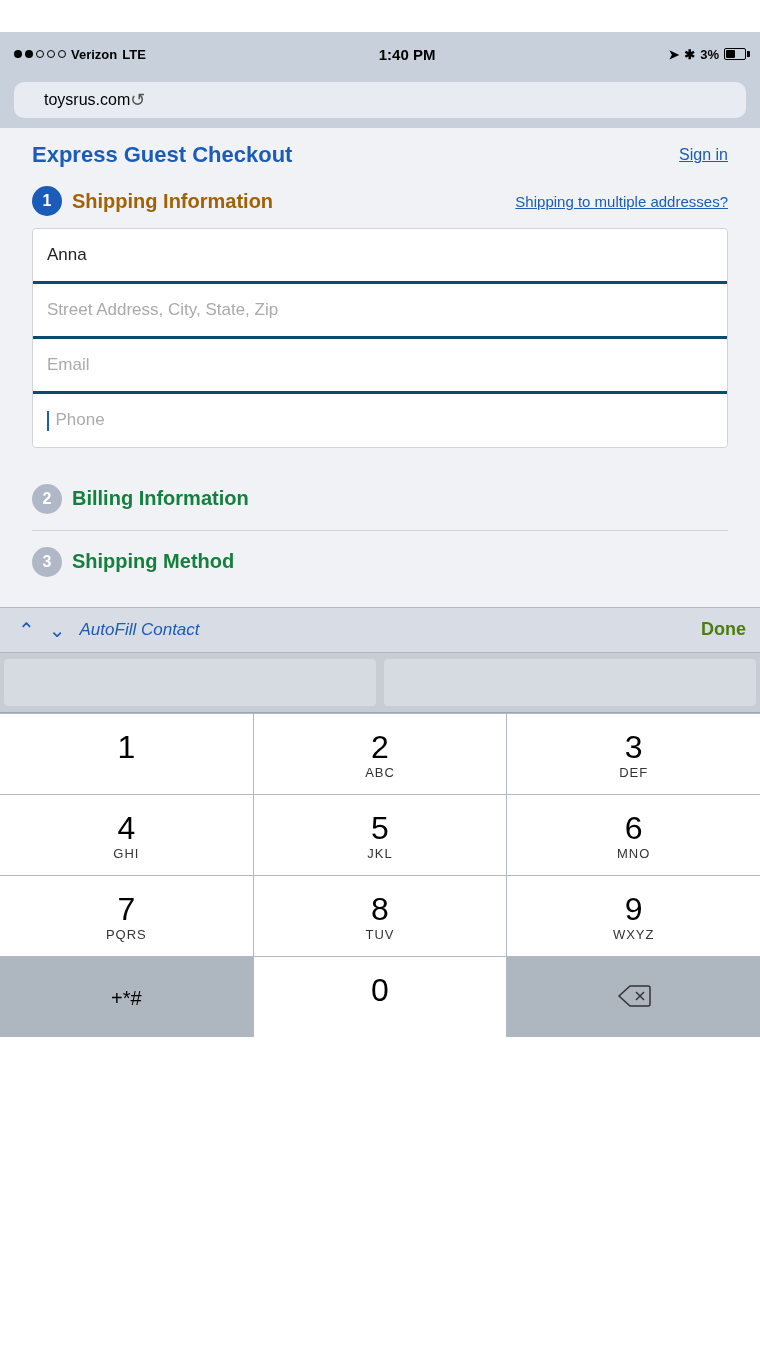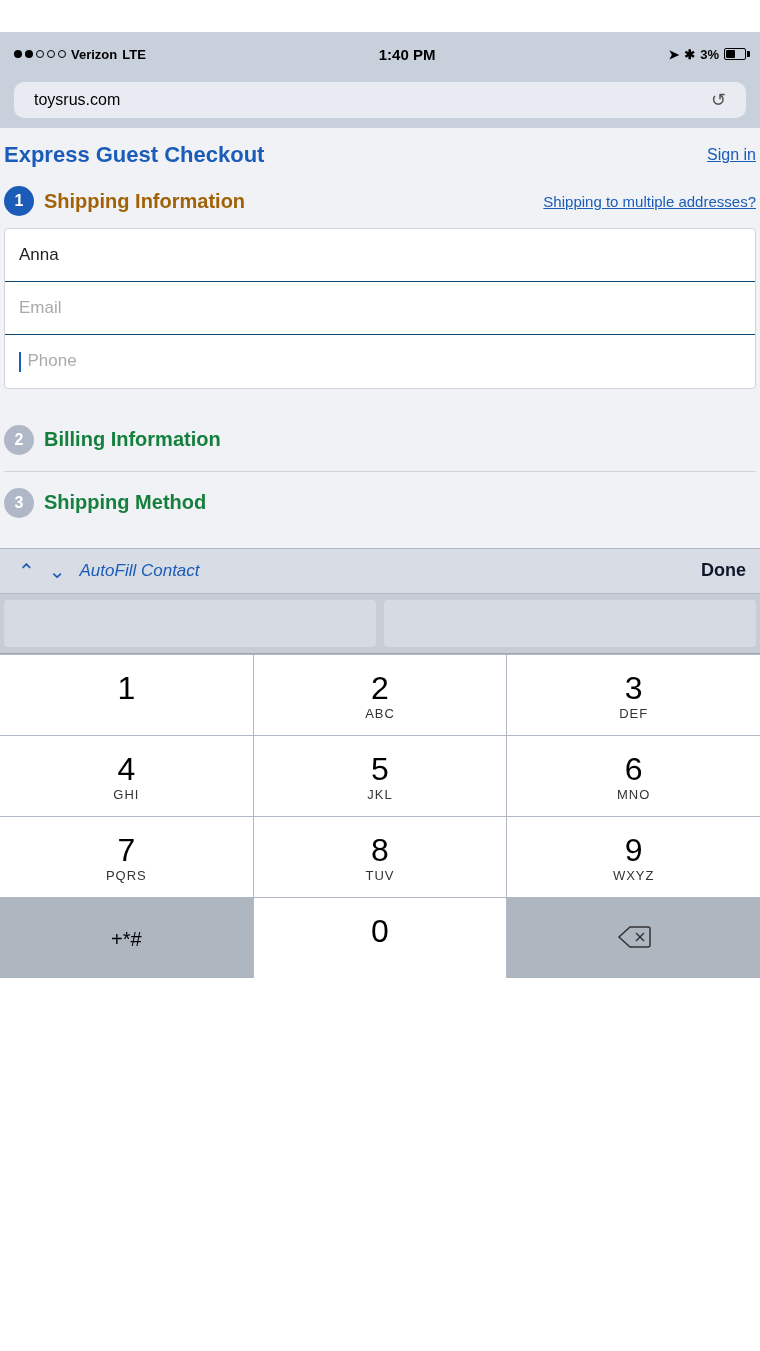--- a/index.html
+++ b/index.html
@@ -62,37 +62,37 @@
     .url-bar {
       background: #c8d0dc;
       padding: 6px 14px 10px;
       display: flex;
       align-items: center;
       justify-content: center;
     }
     .url-input {
       background: #e8ecf2;
       border-radius: 10px;
-      padding: 7px 20px;
+      padding: 7px 30px;
       width: 100%;
       display: flex;
       align-items: center;
-      justify-content: space-between;
+      justify-content: flex-start;
     }
     .url-text {
       font-size: 16px; color: #000;
     }
     .reload-icon {
       font-size: 18px; color: #555;
     }
 
     
     .content {
       background: #f0f2f5;
-      padding: 14px 4px;
+      padding: 14px 32px;
     }
 
     
     .header-row {
       display: flex;
       justify-content: space-between;
       align-items: center;
       margin-bottom: 18px;
     }
     .express-title {
@@ -130,21 +130,21 @@
 
     
     .form-container {
       background: #fff;
       border: 1px solid #d0d4d8;
       border-radius: 4px;
       margin-bottom: 20px;
     }
     .form-field {
       padding: 16px 14px;
-      border-bottom: 1px solid #0c4a6e;
+      border-bottom: 3px solid #0c4a6e;
       position: relative;
     }
     .form-field:last-child { border-bottom: none; }
     .form-field input {
       width: 100%;
       border: none;
       outline: none;
       font-size: 17px;
       color: #222;
       background: transparent;
@@ -179,21 +179,21 @@
       display: flex; gap: 6px; margin-right: 10px;
     }
     .arrow-btn {
       font-size: 20px; color: #1a5cb8; background: none; border: none; cursor: pointer;
       padding: 0 4px;
     }
     .autofill-label {
       font-size: 17px; color: #1a5cb8; flex: 1; font-style: italic;
     }
     .done-btn {
-      font-size: 18px; font-weight: 600; color: #0f172a; background: none; border: none; cursor: pointer;
+      font-size: 18px; font-weight: 600; color: #4d7c0f; background: none; border: none; cursor: pointer;
     }
 
     
     .autofill-suggestions {
       background: #c8ccd4;
       height: 60px;
       display: flex;
       align-items: stretch;
       border-bottom: 1px solid #a0a8b4;
     }
@@ -309,20 +309,23 @@
       <span class="section-title active">Shipping Information</span>
     </div>
     <a class="multi-address-link">Shipping to multiple addresses?</a>
   </div>
 
   <div class="form-container">
     <div class="form-field">
       <input type="text" value="Anna" placeholder="Name" style="">
     </div>
     <div class="form-field">
+      <input type="text" placeholder="Street Address, City, State, Zip" style="">
+    </div>
+    <div class="form-field">
       <input type="email" placeholder="Email" style="">
     </div>
     <div class="form-field">
       <span class="cursor-indicator"></span>
       <input type="tel" style="display: inline; width: calc(100% - 10px);" placeholder="Phone">
     </div>
   </div>
 
   <div class="inactive-section">
     <div class="step-badge inactive">

